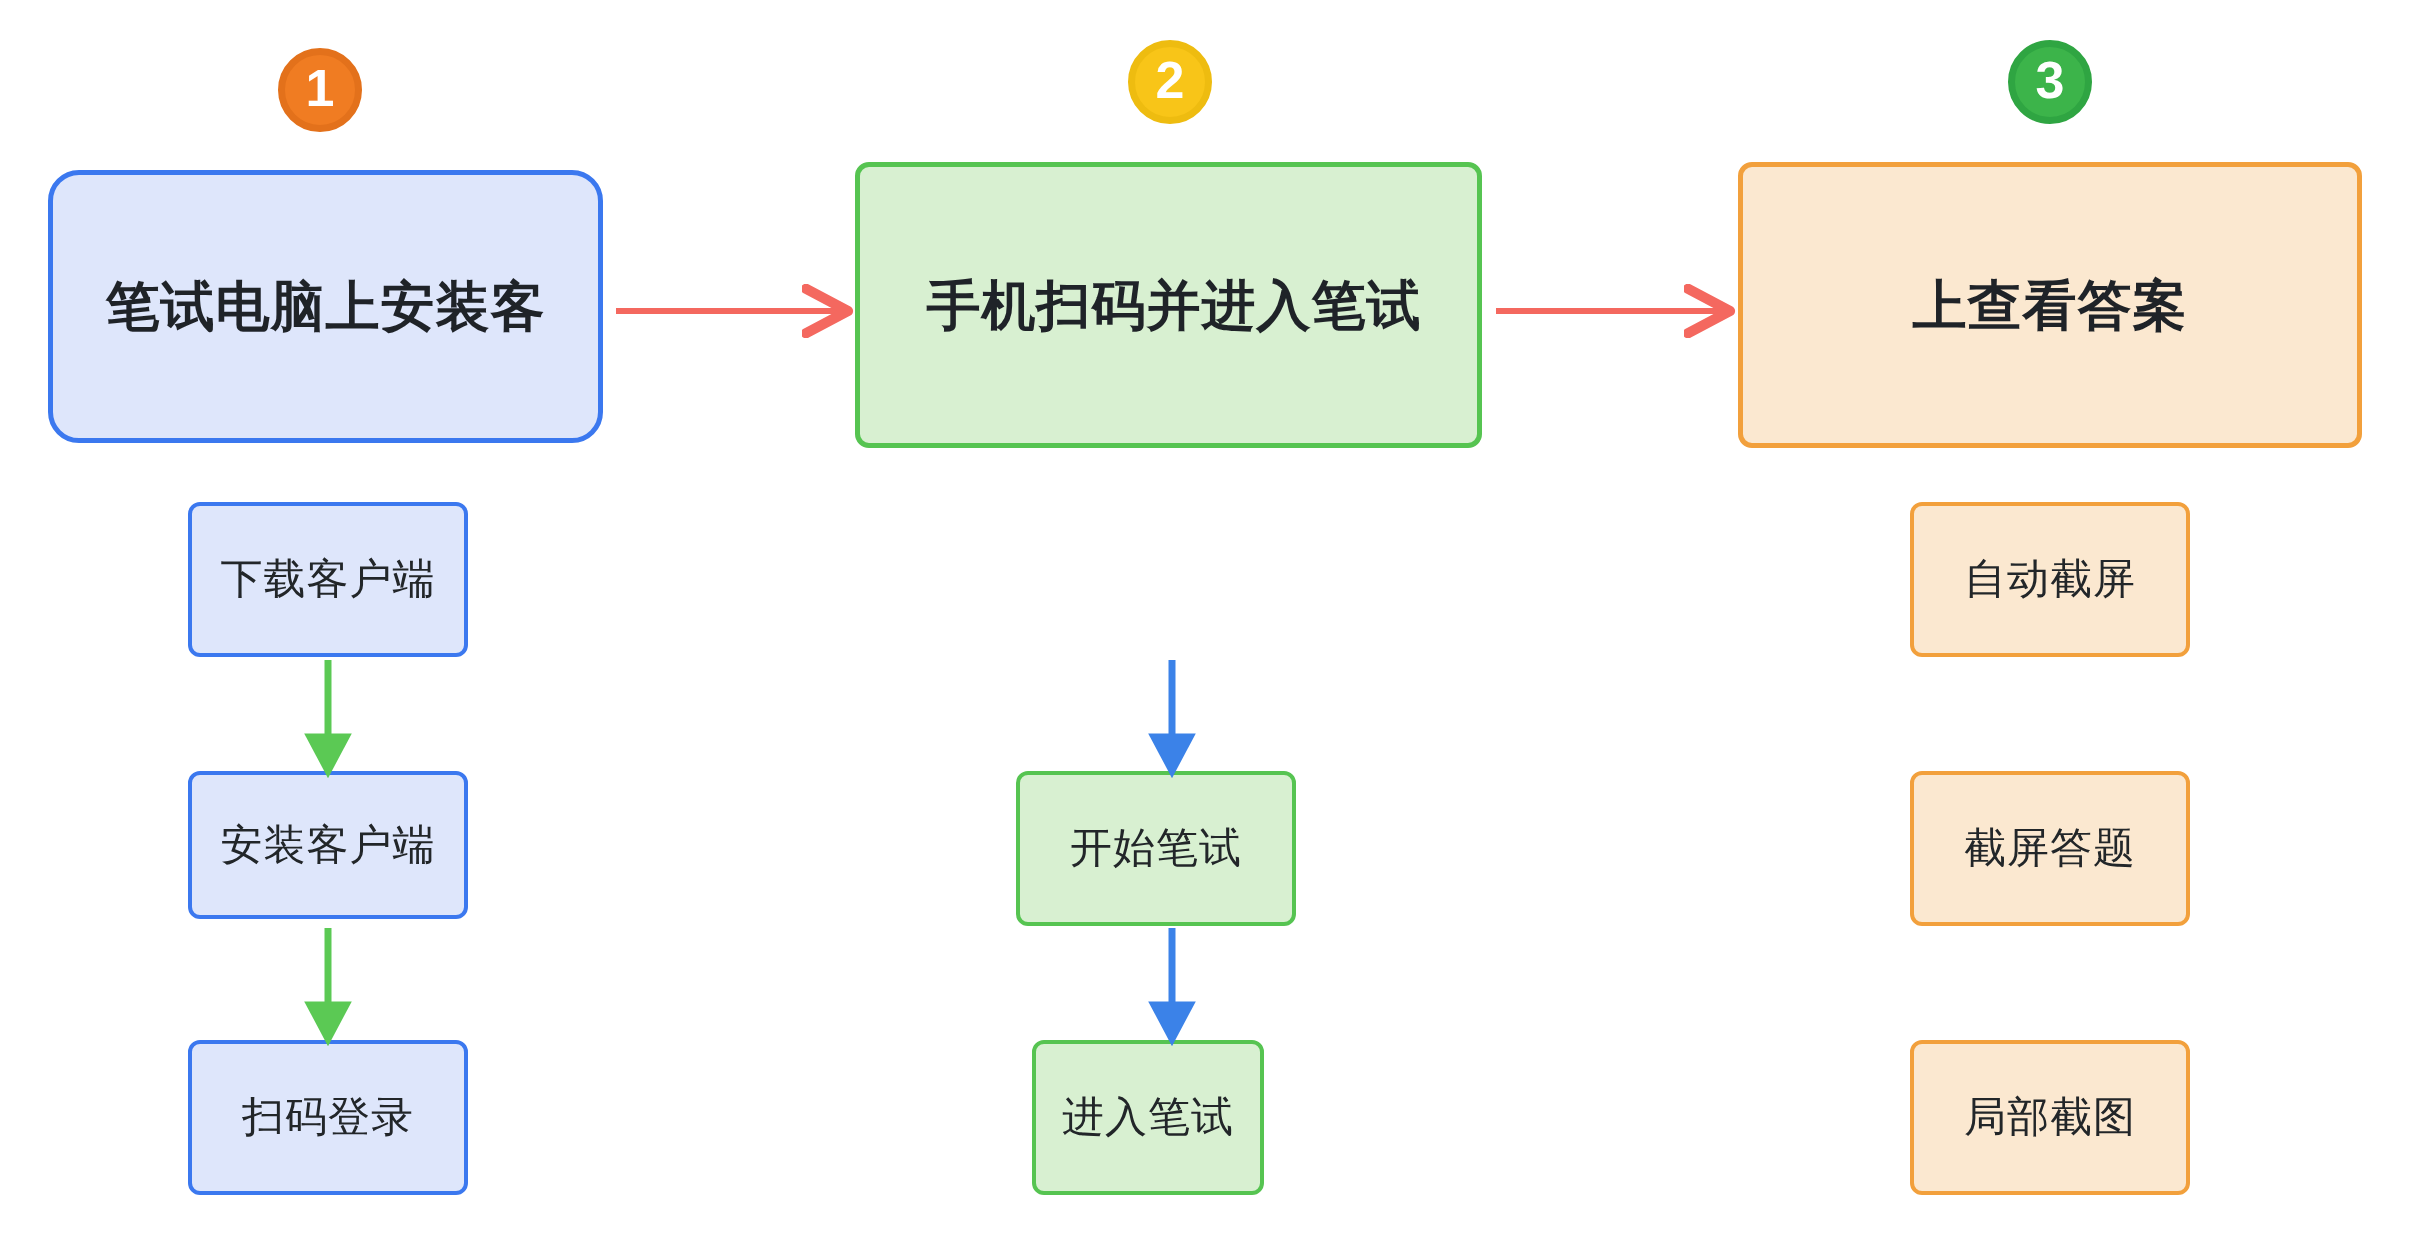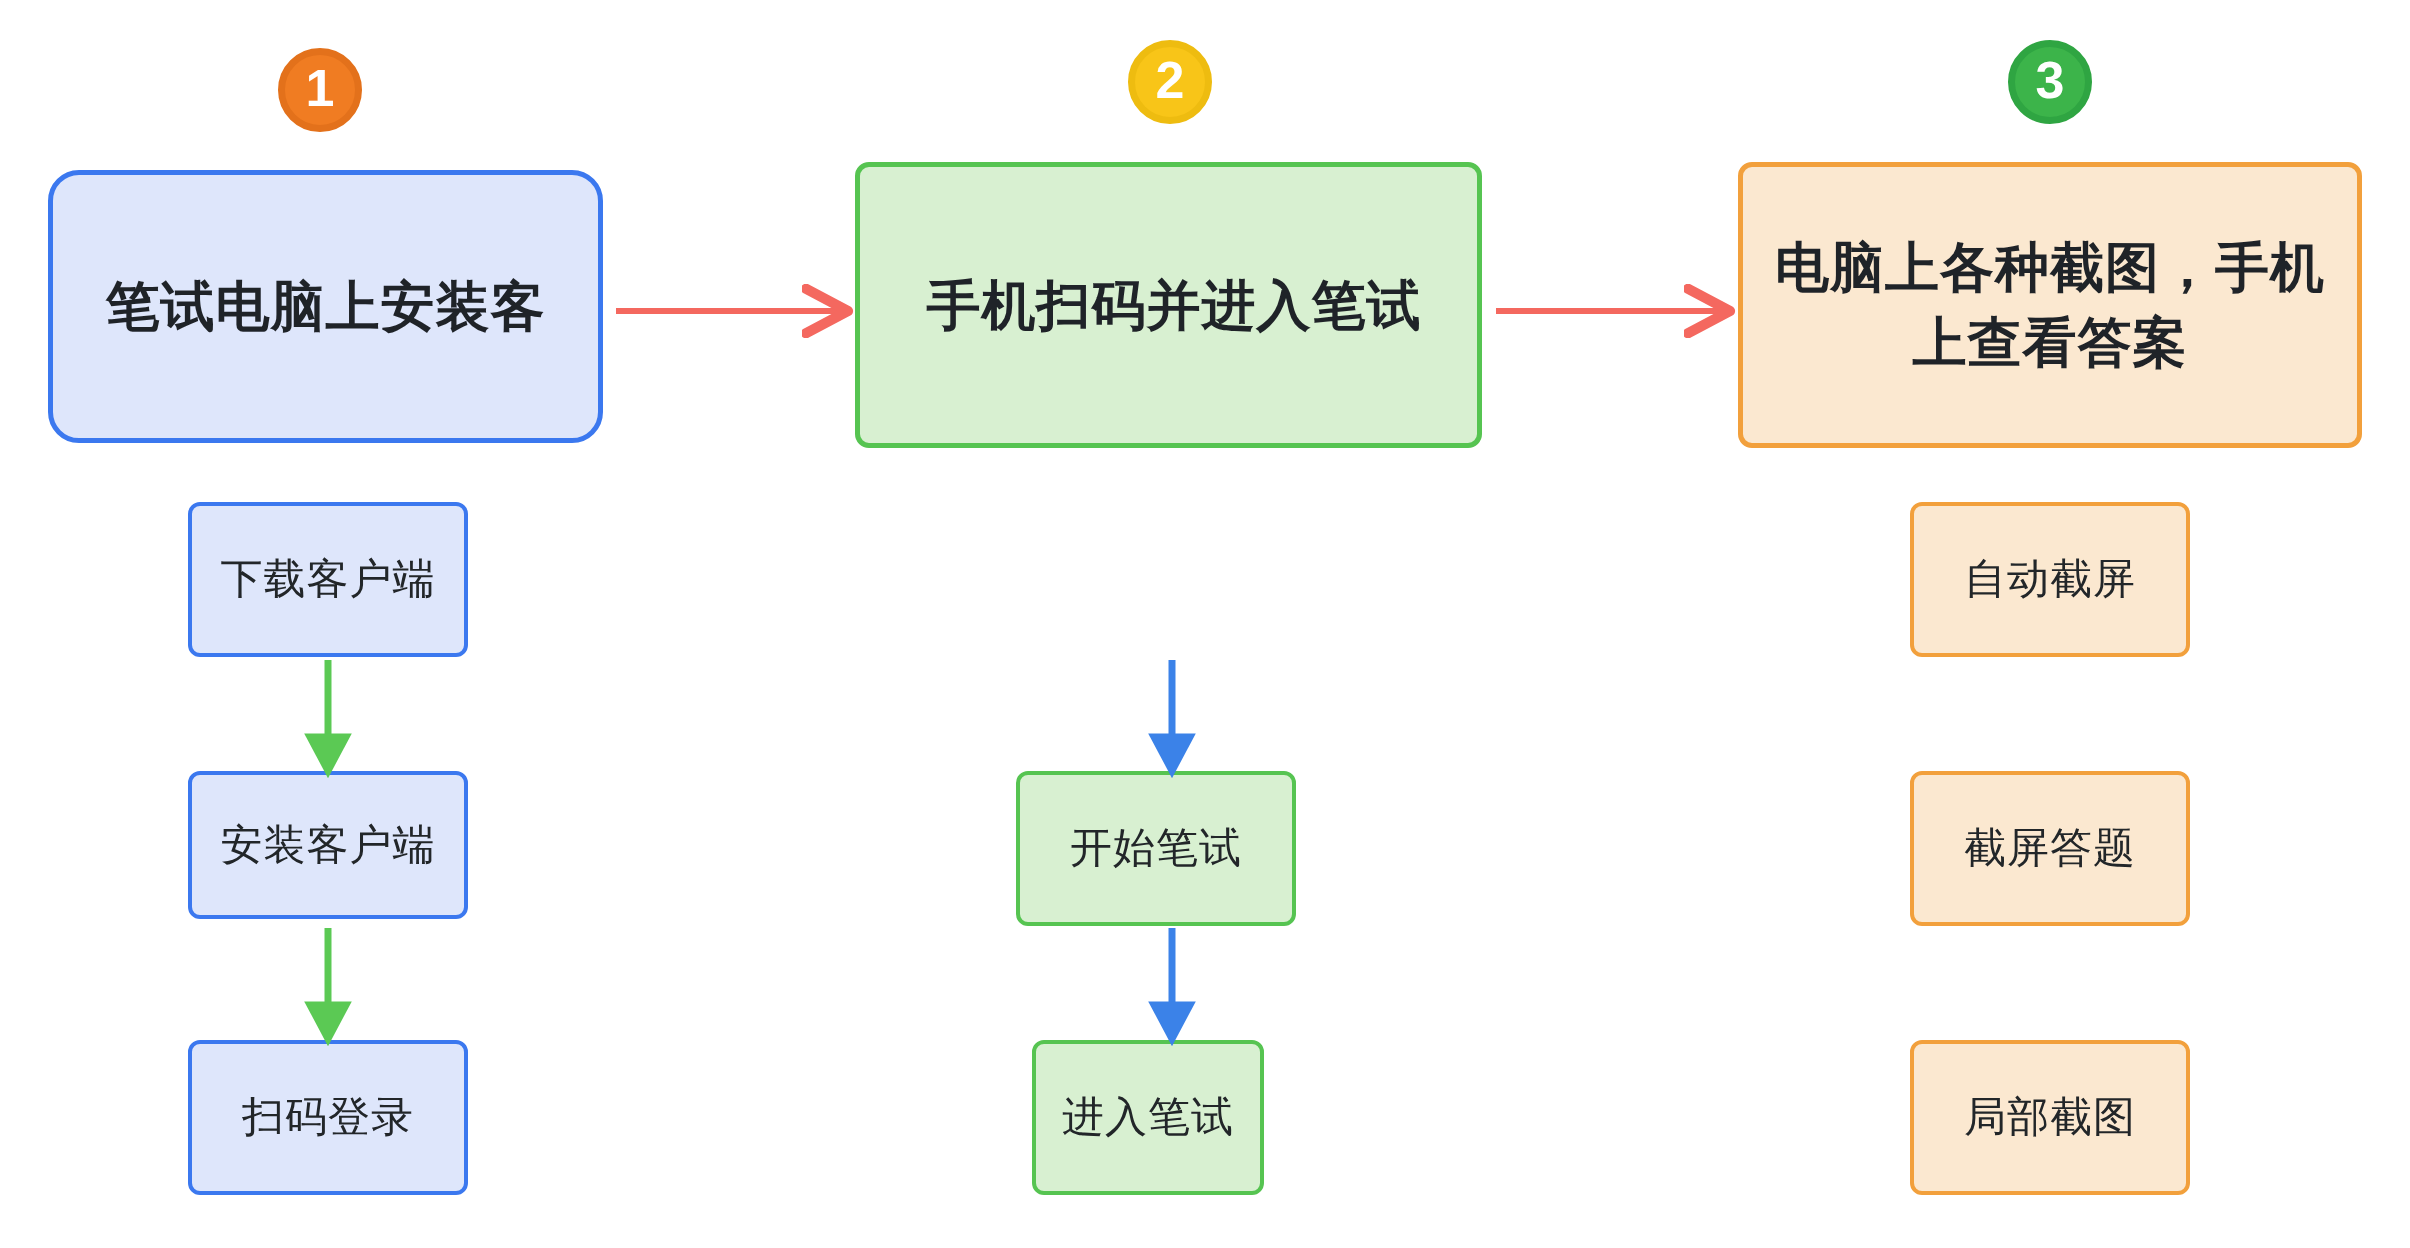--- a/index.html
+++ b/index.html
@@ -169,21 +169,20 @@
   <div class="sub-box theme-green" style="left:1032px; top:1040px; width:232px; height:155px;">
     <span>进入笔试</span>
   </div>
 
   <div class="badge" style="left:2008px; top:40px; background:#3CB44A; border:7px solid #2FA542;">
     <span>3</span>
   </div>
 
   <div class="main-box theme-orange" style="left:1738px; top:162px; width:624px; height:286px;">
     <div>
-      <span class="mb-text">电脑上各种截图，手机</span>
       <span class="mb-text">上查看答案</span>
     </div>
   </div>
 
   <div class="sub-box theme-orange" style="left:1910px; top:502px; width:280px; height:155px;">
     <span>自动截屏</span>
   </div>
   <div class="sub-box theme-orange" style="left:1910px; top:771px; width:280px; height:155px;">
     <span>截屏答题</span>
   </div>

